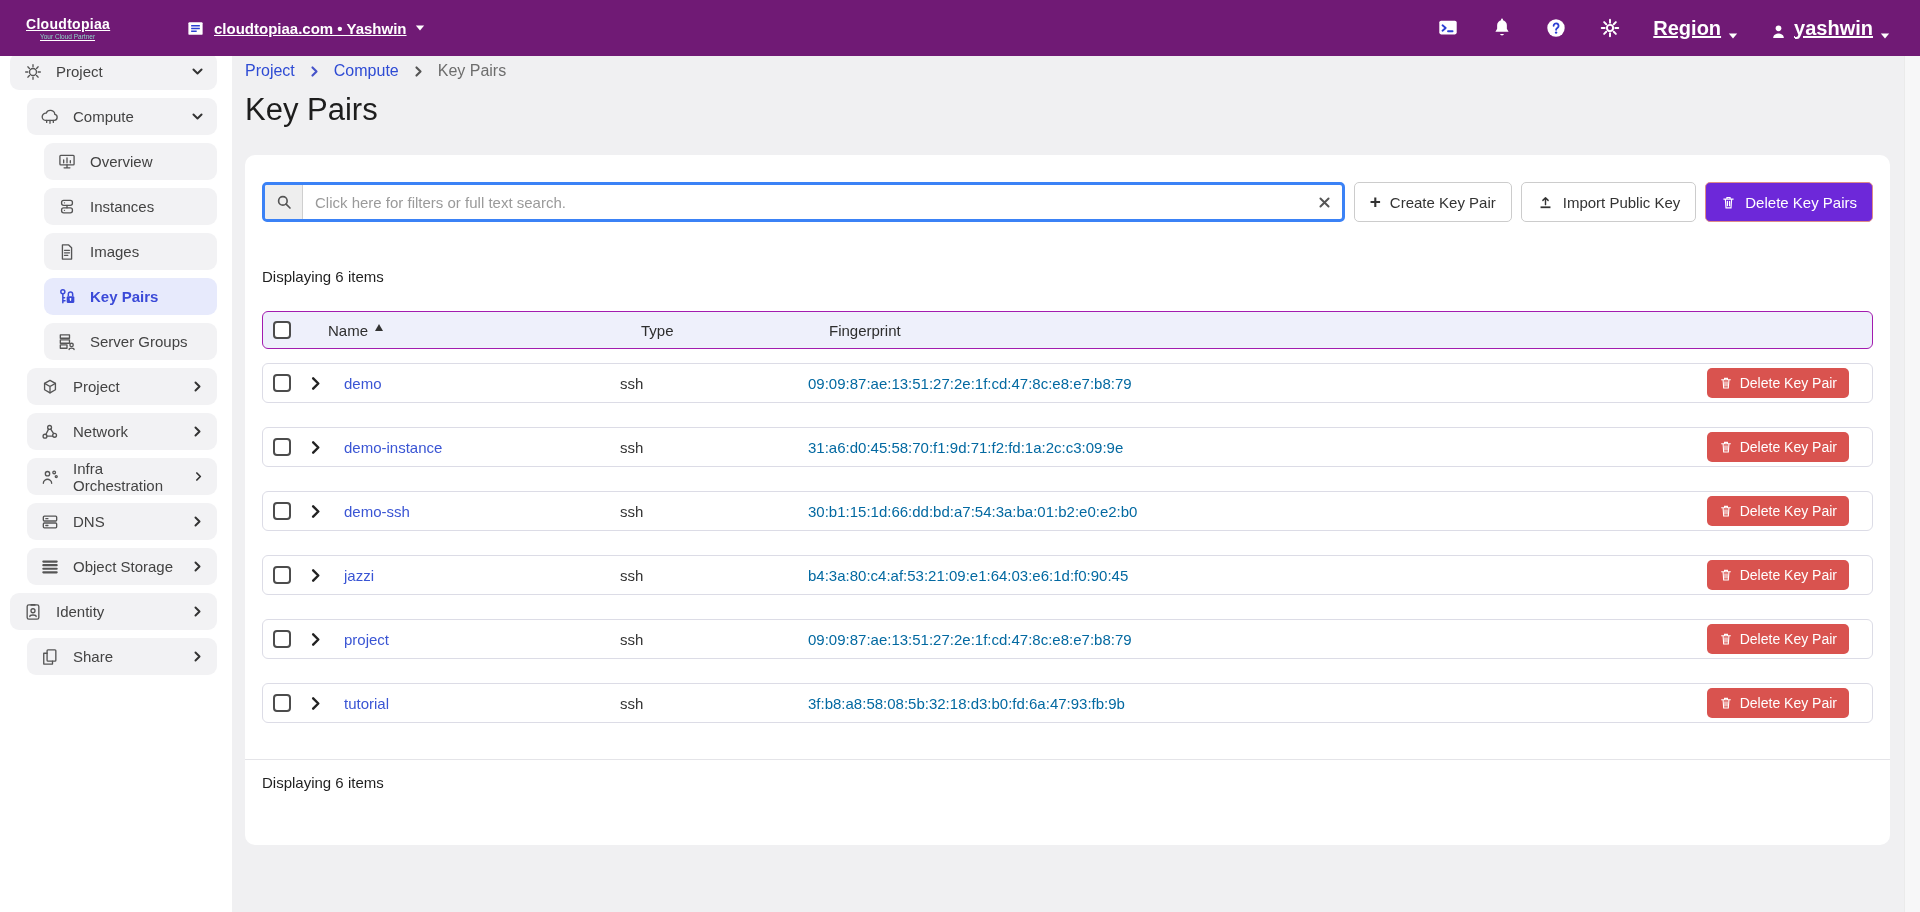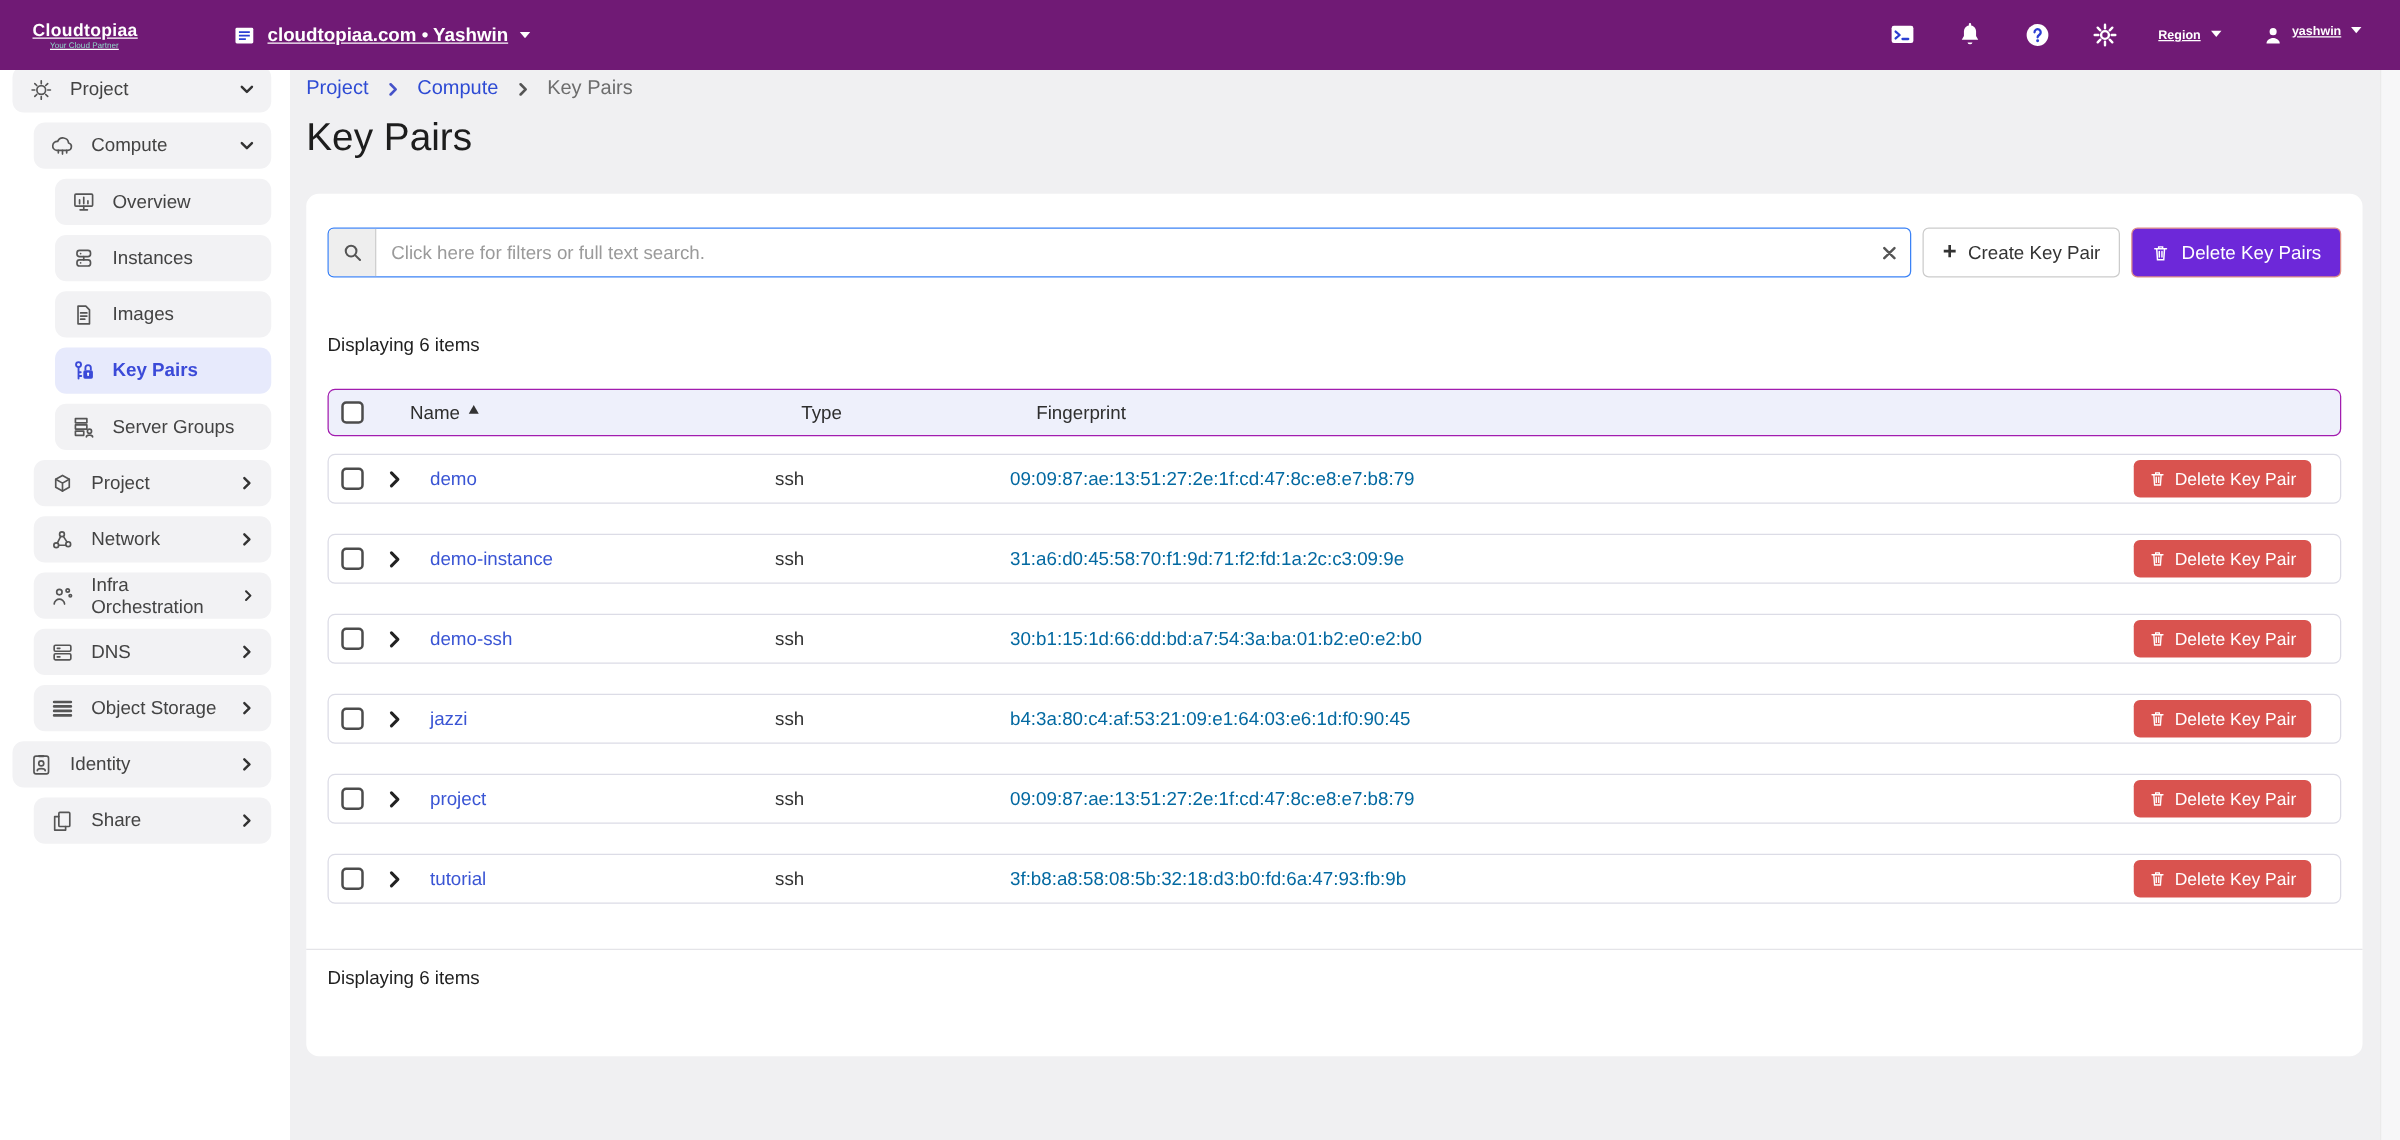--- a/index.html
+++ b/index.html
@@ -7,21 +7,21 @@
   body { font-family:"Liberation Sans", sans-serif; background:#f0f0f2; position:relative; color:#333; }
 
   
   .topbar { position:absolute; top:0; left:0; width:1920px; height:56px; background:#701a75; display:flex; align-items:center; color:#fff; z-index:20;text-decoration:underline; }
   .brand { padding-left:26px; width:150px; display:flex; flex-direction:column; align-items:flex-start; cursor:pointer; }
   .brand-name { font-size:14px; font-weight:bold; letter-spacing:.3px; }
   .brand-tagline { font-size:6.5px; color:#8fd8c7; margin-top:1px; margin-left:14px; }
   .proj-selector { display:flex; align-items:center; gap:8px; margin-left:34px; font-size:15px; font-weight:bold; cursor:pointer; }
   .topbar-right { margin-left:auto; display:flex; align-items:center; gap:32px; padding-right:30px; }
   .tb-icon { width:22px; height:22px; display:flex; align-items:center; justify-content:center; cursor:pointer; }
-  .tb-menu { display:flex; align-items:flex-start; gap:7px; font-size:10px; font-weight:bold; cursor:pointer; }
+  .tb-menu { display:flex; align-items:flex-end; gap:7px; font-size:20px; font-weight:bold; cursor:pointer; }
   .caret { width:10px; height:8px; }
 
   
   .sidebar { position:absolute; top:40px; left:0; width:232px; height:872px; background:#ffffff; padding-top:13px; }
   .side-item { height:37px; border-radius:9px; background:#f2f2f4; display:flex; align-items:center; gap:13px; padding:0 13px; margin-bottom:8px; font-size:15px; color:#434343; cursor:pointer; }
   .side-item .s-icon { width:20px; height:20px; flex:0 0 20px; display:flex; align-items:center; justify-content:center; }
   .side-item .chev { margin-left:auto; width:13px; height:13px; }
   .lvl0 { margin-left:10px; width:207px; }
   .lvl1 { margin-left:27px; width:190px; }
   .lvl2 { margin-left:44px; width:173px; }
@@ -32,21 +32,21 @@
   .main { position:absolute; left:245px; top:40px; width:1645px; }
   .breadcrumb { margin-top:22px; display:flex; align-items:center; gap:13px; font-size:16px; }
   .crumb-link { color:#2e4bd4; cursor:pointer; }
   .crumb-current { color:#6d6d6d; }
   .crumb-sep { width:13px; height:13px; }
   .page-title { margin-top:12px; font-size:31px; font-weight:500; color:#1d1d1d; }
 
   .card { position:absolute; left:245px; top:155px; width:1645px; height:690px; background:#fff; border-radius:10px; padding:0 17px; }
 
   .toolbar-row { display:flex; align-items:stretch; gap:9px; margin-top:27px; height:40px; }
-  .search { flex:1; display:flex; align-items:center; border:1px solid #3b82f6; border-radius:5px; background:#fff; overflow:hidden; }
+  .search { flex:1; display:flex; align-items:center; border:3px solid #3b82f6; border-radius:5px; background:#fff; overflow:hidden; }
   .search-addon { width:38px; align-self:stretch; background:#eeeeee; border-right:1px solid #cfcfcf; display:flex; align-items:center; justify-content:center; }
   .search input { flex:1; border:none; outline:none; font-size:15px; color:#444; padding:0 12px; font-family:"Liberation Sans",sans-serif; background:transparent; }
   .search input::placeholder { color:#9a9a9a; }
   .clear-x { width:34px; height:100%; display:flex; align-items:center; justify-content:center; cursor:pointer; }
   .btn { display:flex; align-items:center; gap:9px; border:1px solid #cccccc; background:#fff; border-radius:5px; font-size:15px; color:#333; padding:0 15px; cursor:pointer; font-family:"Liberation Sans",sans-serif; white-space:nowrap; }
   .btn .plus { font-size:19px; font-weight:bold; line-height:1; margin-top:-2px; }
   .btn-danger-dis { background:#6d28d9; border-color:#de8c88; color:#fff; cursor:default; }
 
   .count-text { margin-top:46px; font-size:15px; color:#1f1f1f; }
 
@@ -339,20 +339,29 @@
       <span class="clear-x">
         <svg viewBox="0 0 16 16" width="13" height="13">
             <path d="M3 3l10 10M13 3L3 13" stroke="#555" stroke-width="2.4" stroke-linecap="round"></path>
           </svg>
       </span>
     </div>
     <button class="btn">
       <span class="plus">+</span>
       <span>Create Key Pair</span>
     </button>
+    <button class="btn">
+      <span style="display:flex;">
+        <svg viewBox="0 0 24 24" width="17" height="17">
+            <path d="M12 15V5.5M8.3 9L12 5.3 15.7 9" fill="none" stroke="#333" stroke-width="2" stroke-linecap="round" stroke-linejoin="round"></path>
+            <path d="M5 17.5h14v2.5H5z" fill="#333"></path>
+          </svg>
+      </span>
+      <span>Import Public Key</span>
+    </button>
     <button class="btn btn-danger-dis">
       <span style="display:flex;">
         <svg viewBox="0 0 24 24" width="15" height="15">
             <path d="M4.5 6.5h15M9.5 6V4h5v2M7 6.5l1 14h8l1-14M10.3 10v7M13.7 10v7" fill="none" stroke="#fff" stroke-width="1.9" stroke-linecap="round"></path>
           </svg>
       </span>
       <span>Delete Key Pairs</span>
     </button>
   </div>
 

